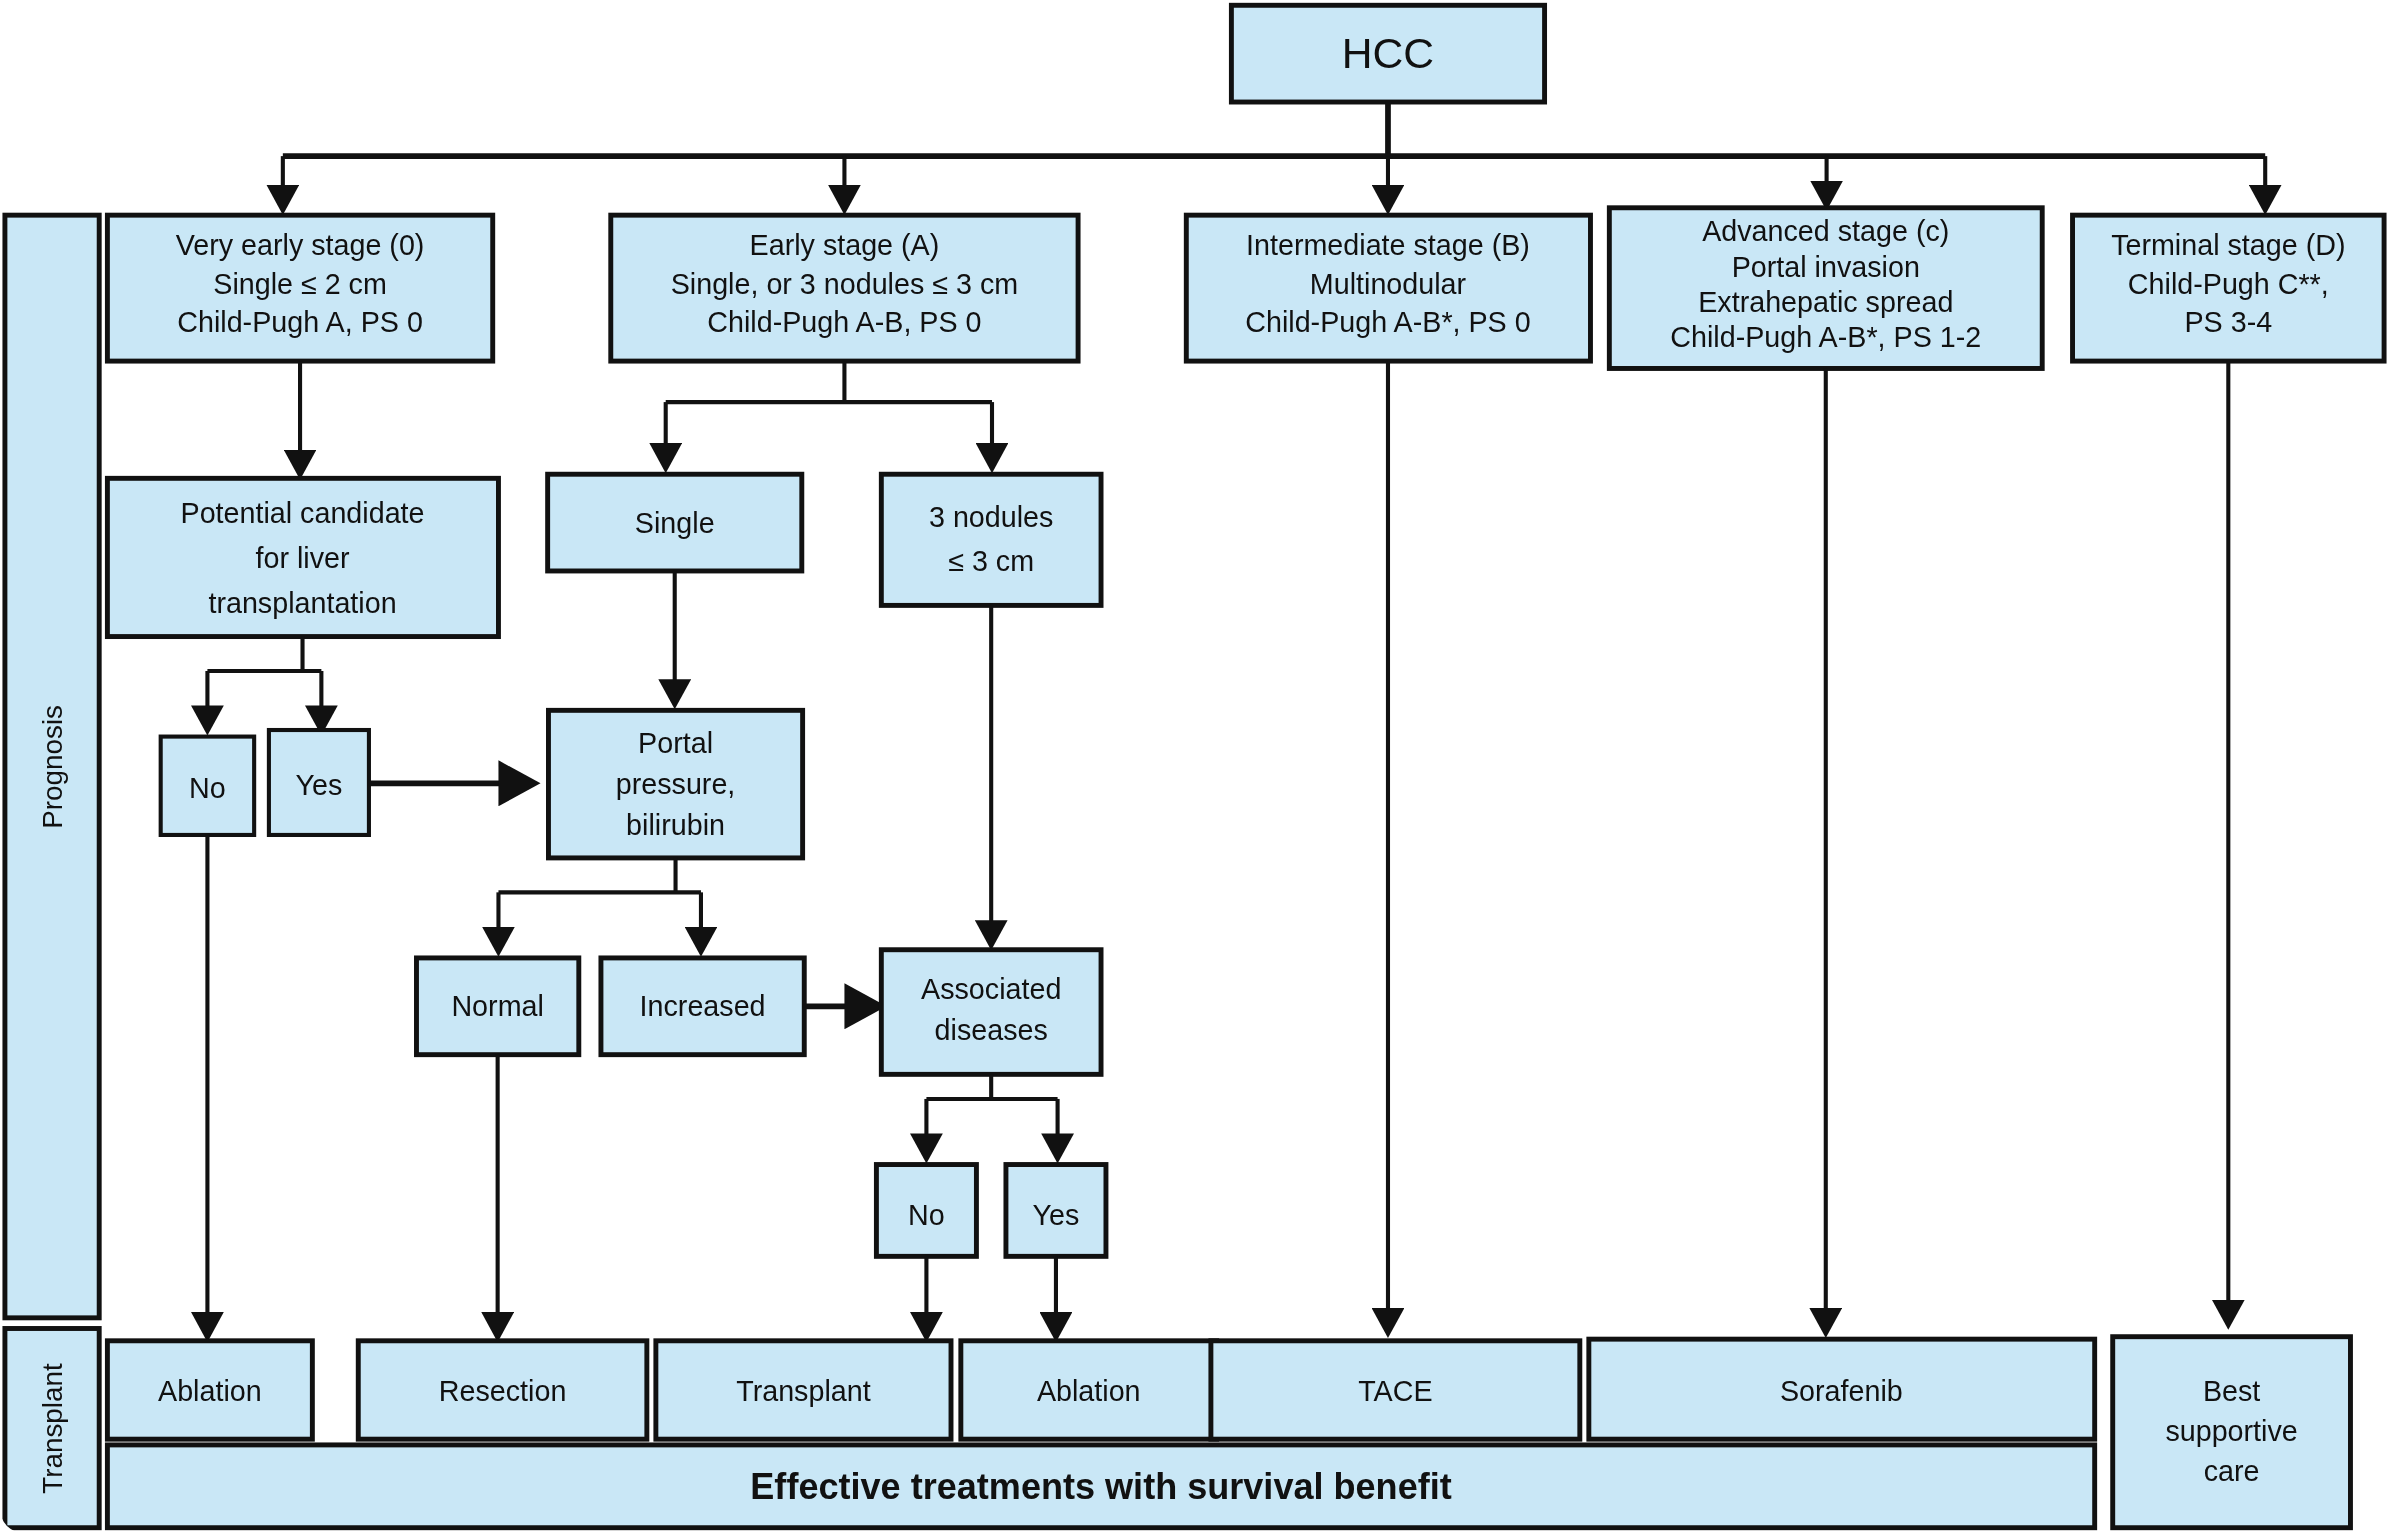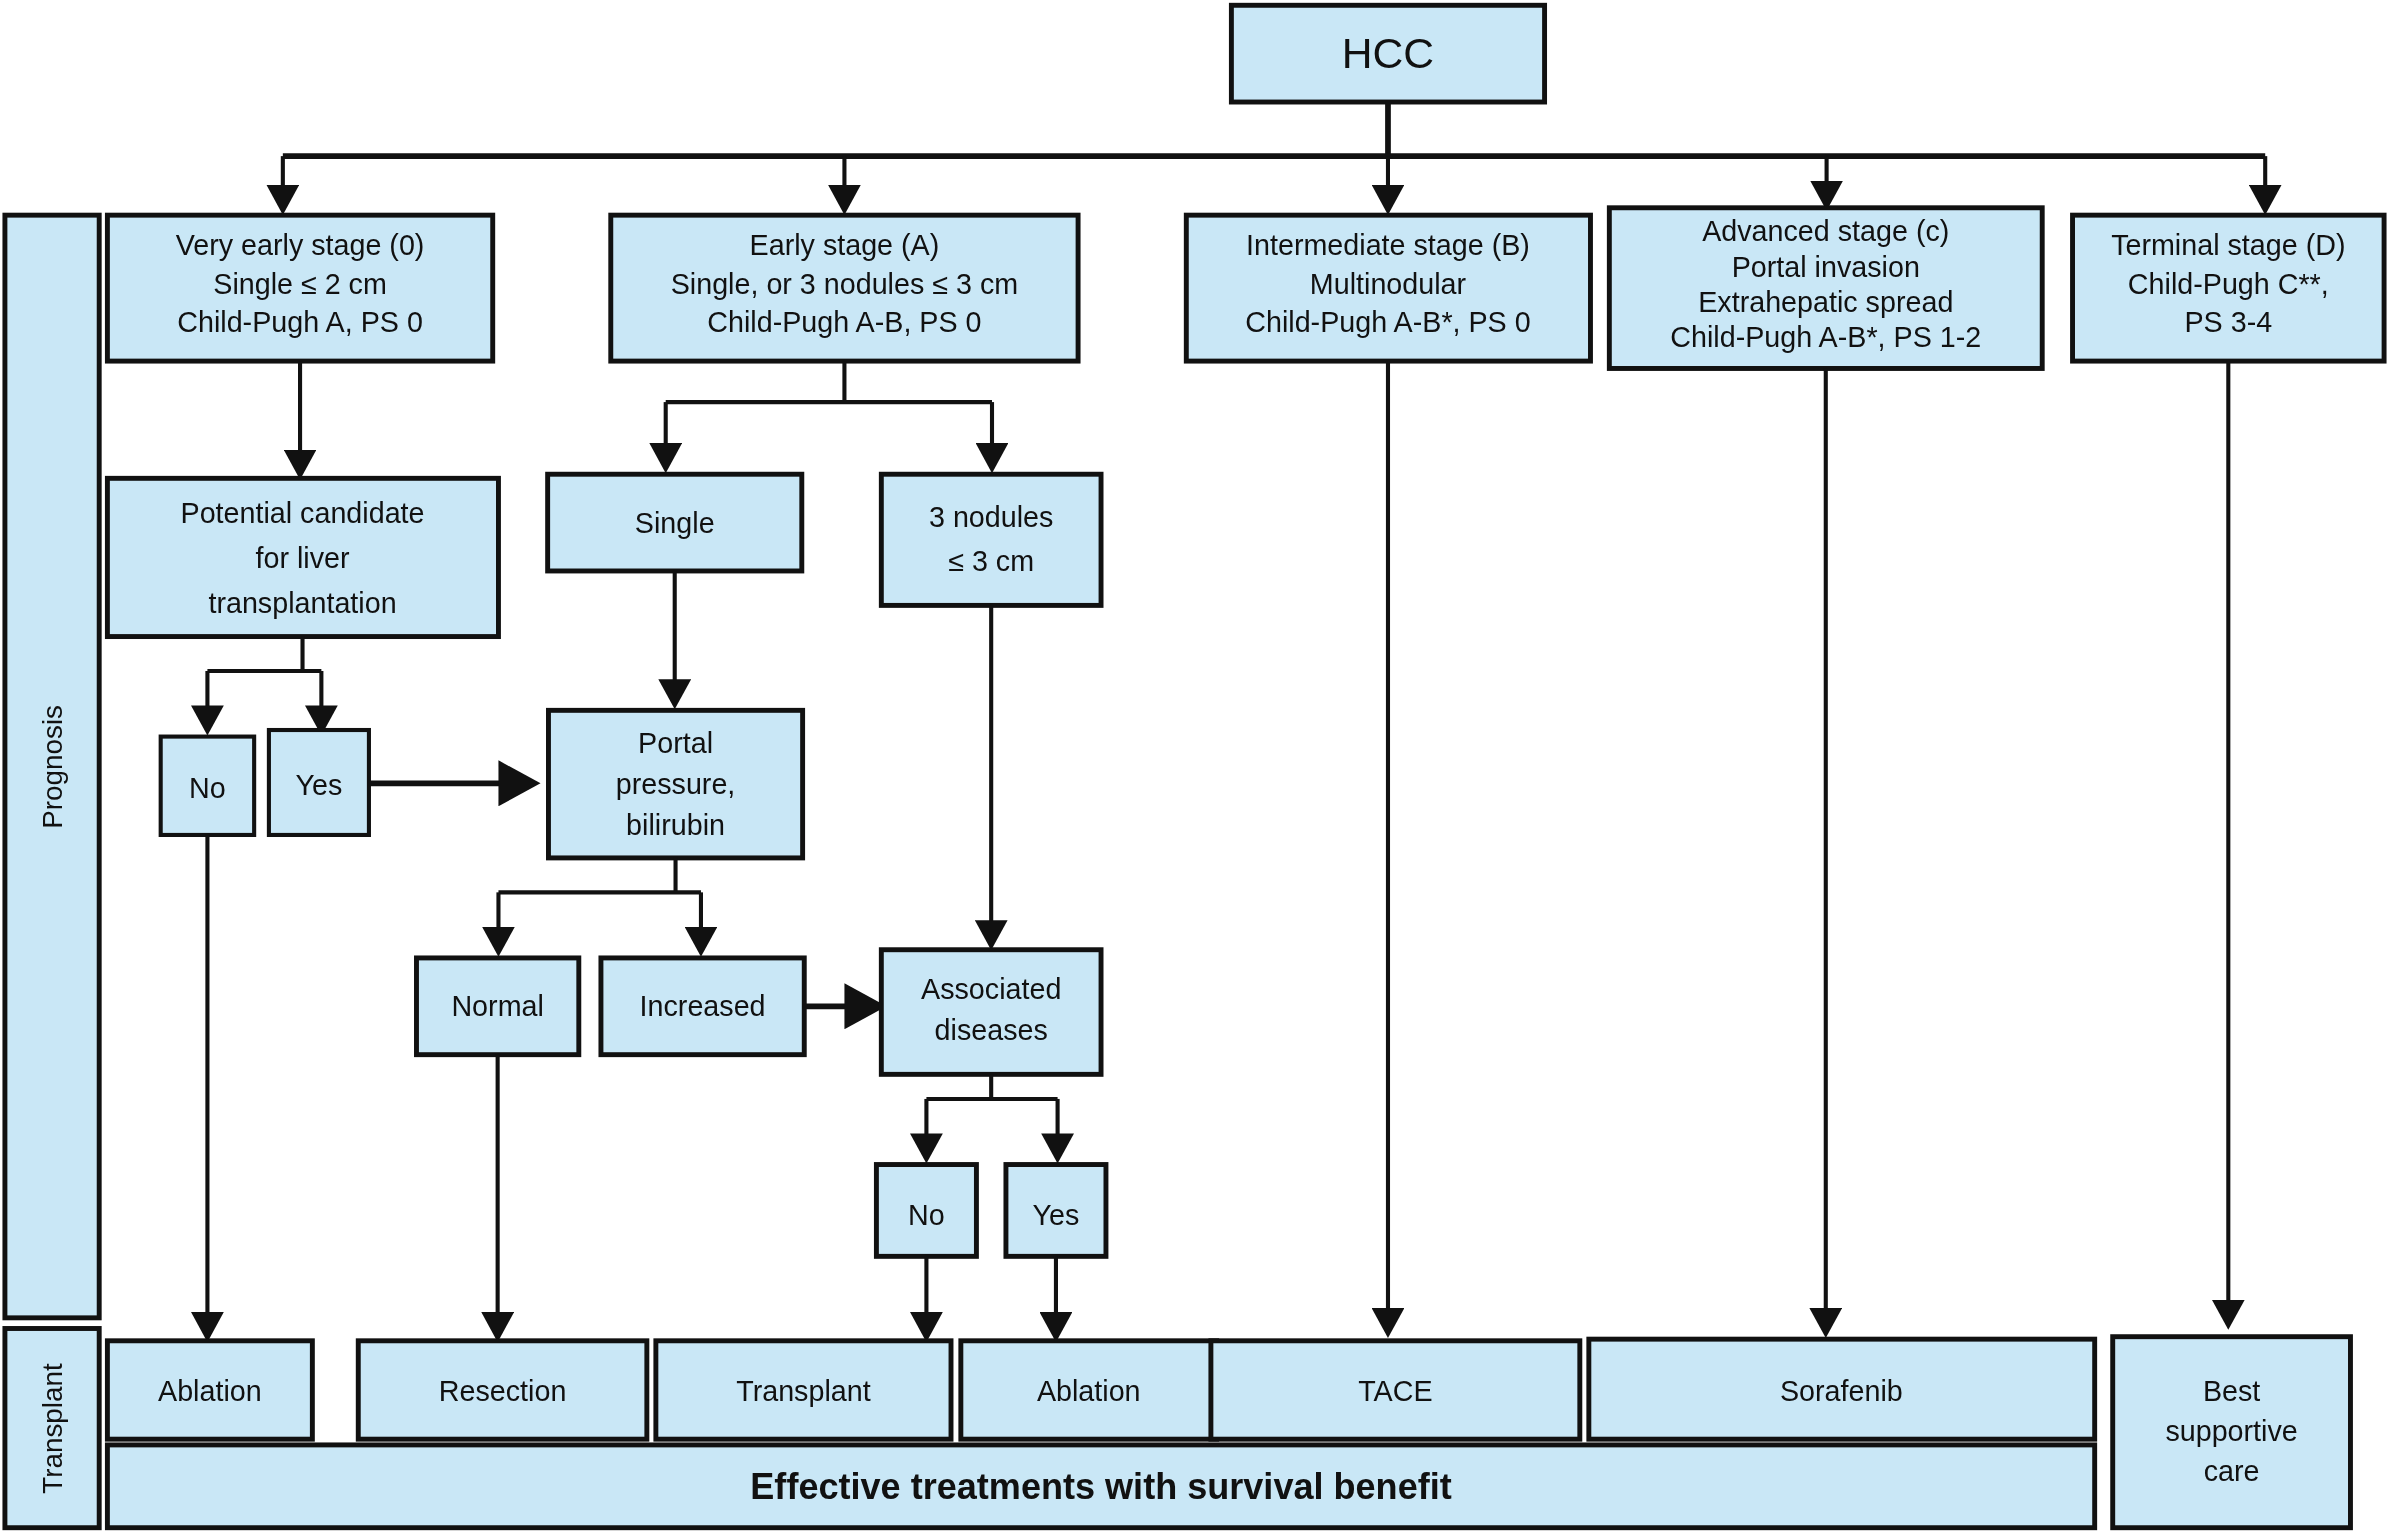--- a/index.html
+++ b/index.html
@@ -1,17 +1,17 @@
 <!DOCTYPE html>
 <html style="font-size:13px"><head>
 <meta charset="utf-8">
 <style>
   html,body{margin:0;padding:0;background:#ffffff;}
   body{font-family:"Liberation Sans","DejaVu Sans",sans-serif;}
-  #stage{position:relative;width:2389px;height:1533px;background:#fff;overflow:hidden;}
+  #stage{position:relative;width:2389px;height:1533px;background:#fff;overflow:hidden;border-radius:24px;}
   svg{display:block;}
   .bx{fill:#c9e7f6;stroke:#111111;stroke-width:6;}
   .bx-thin{fill:#c9e7f6;stroke:#111111;stroke-width:5;}
   .ln{stroke:#111111;stroke-width:5;fill:none;}
   .ln-thick{stroke:#111111;stroke-width:7;fill:none;}
   text{fill:#111111;font-family:"Liberation Sans","DejaVu Sans",sans-serif;}
   .t{font-size:35px;}
   .t-hcc{font-size:52px;}
   .t-big{font-size:44px;font-weight:bold;}
   .t-side{font-size:34px;}

